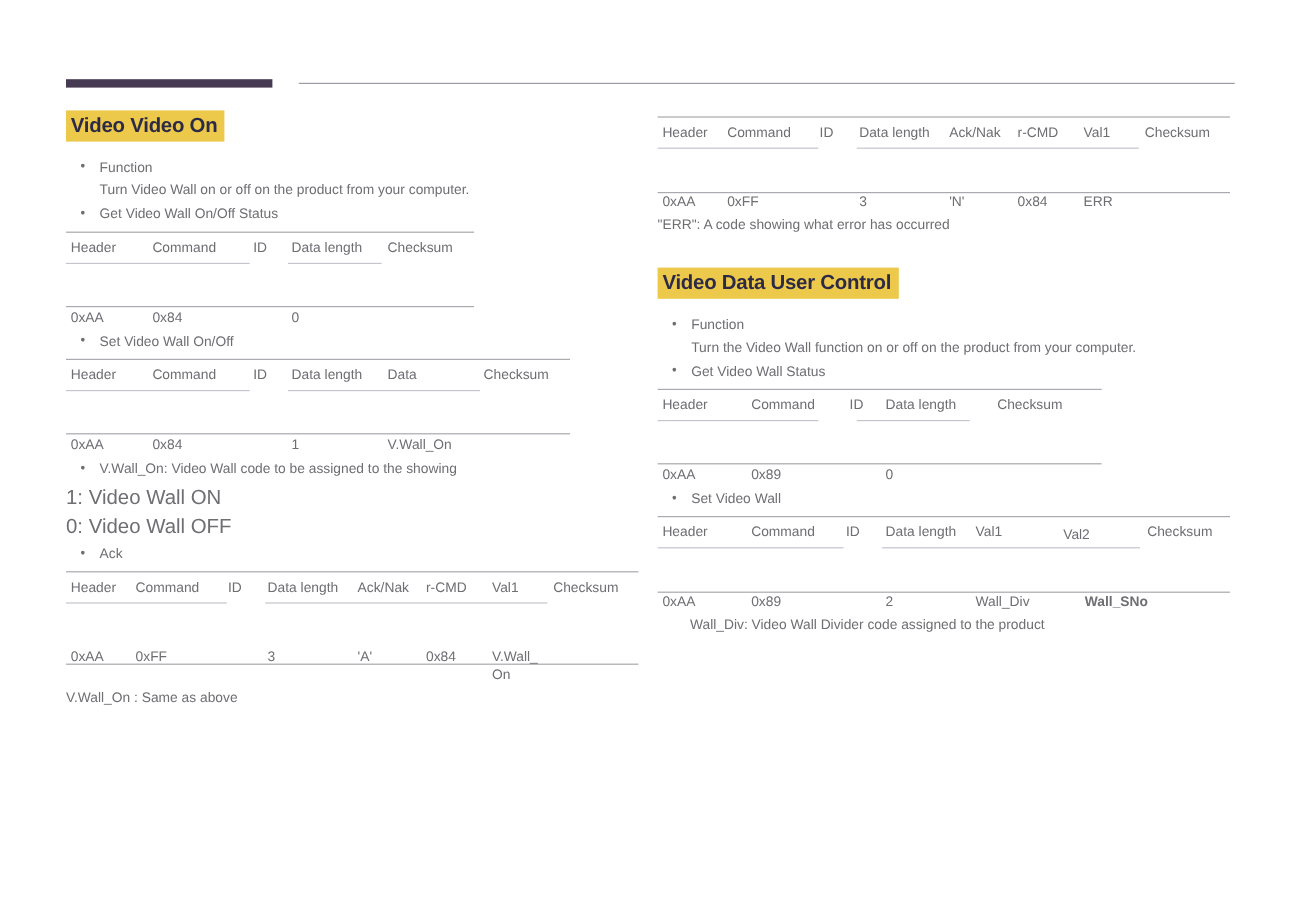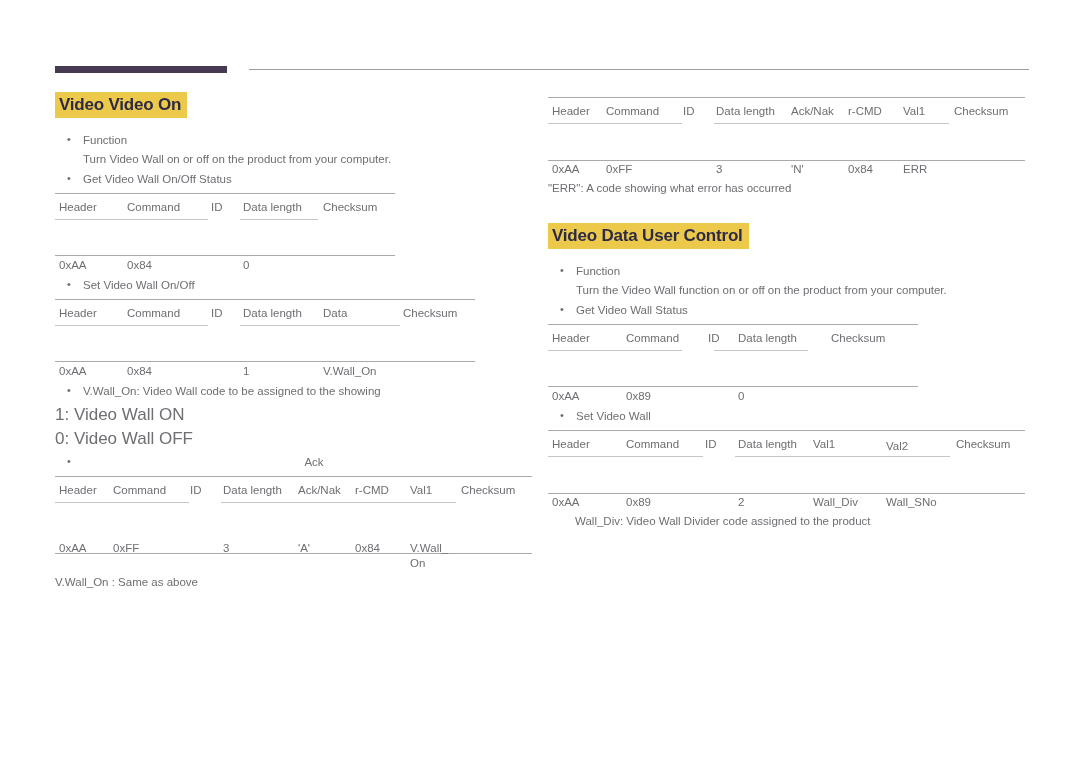--- a/index.html
+++ b/index.html
@@ -215,21 +215,21 @@
       </div>
     </div>
 
     
     <div class="bullet" style="margin-top:7px;">V.Wall_On: Video Wall code to be assigned to the showing</div>
 
     <div class="plain-line" style="margin-top:6px;">1: Video Wall ON</div>
     <div class="plain-line" style="margin-top:7px;">0: Video Wall OFF</div>
 
     
-    <div class="bullet" style="margin-top:7px;text-align:center;">Ack</div>
+    <div class="bullet" style="margin-top:7px;">Ack</div>
 
     <div class="cmd-table" style="height:92px;">
       <div class="rule top" style="left:0px;  top:0px;  width:477px;"></div>
       <div class="rule mid" style="left:0px;  top:26px; width:134px;"></div>
       <div class="rule mid" style="left:166px;top:26px; width:235px;"></div>
       <div class="rule bottom" style="left:0px;  top:77px; width:477px;"></div>
 
       <div class="trow head">
         <span class="cell head" style="left:4px;   top:7px;">Header</span>
         <span class="cell head" style="left:58px;  top:7px;">Command</span>
@@ -345,21 +345,21 @@
         <span class="cell head" style="left:338px; top:9px;text-align:right;">Val2</span>
         <span class="cell head" style="left:408px; top:7px;">Checksum</span>
       </div>
 
       <div class="trow body">
         <span class="cell" style="left:4px;   top:36px;">0xAA</span>
         <span class="cell" style="left:78px;  top:36px;">0x89</span>
         <span class="cell" style="left:157px; top:36px;"></span>
         <span class="cell" style="left:190px; top:36px;">2</span>
         <span class="cell" style="left:265px; top:36px;">Wall_Div</span>
-        <span class="cell" style="left:338px; top:36px;">Wall_SNo</span>
+        <span class="cell" style="left:356px; top:36px;font-weight:bold;">Wall_SNo</span>
         <span class="cell" style="left:408px; top:36px;"></span>
       </div>
     </div>
 
     <div class="note-line" style="margin-top:5px;margin-left:27px;">Wall_Div: Video Wall Divider code assigned to the product</div>
 
   </div>
 </div>
 
 </body></html>

